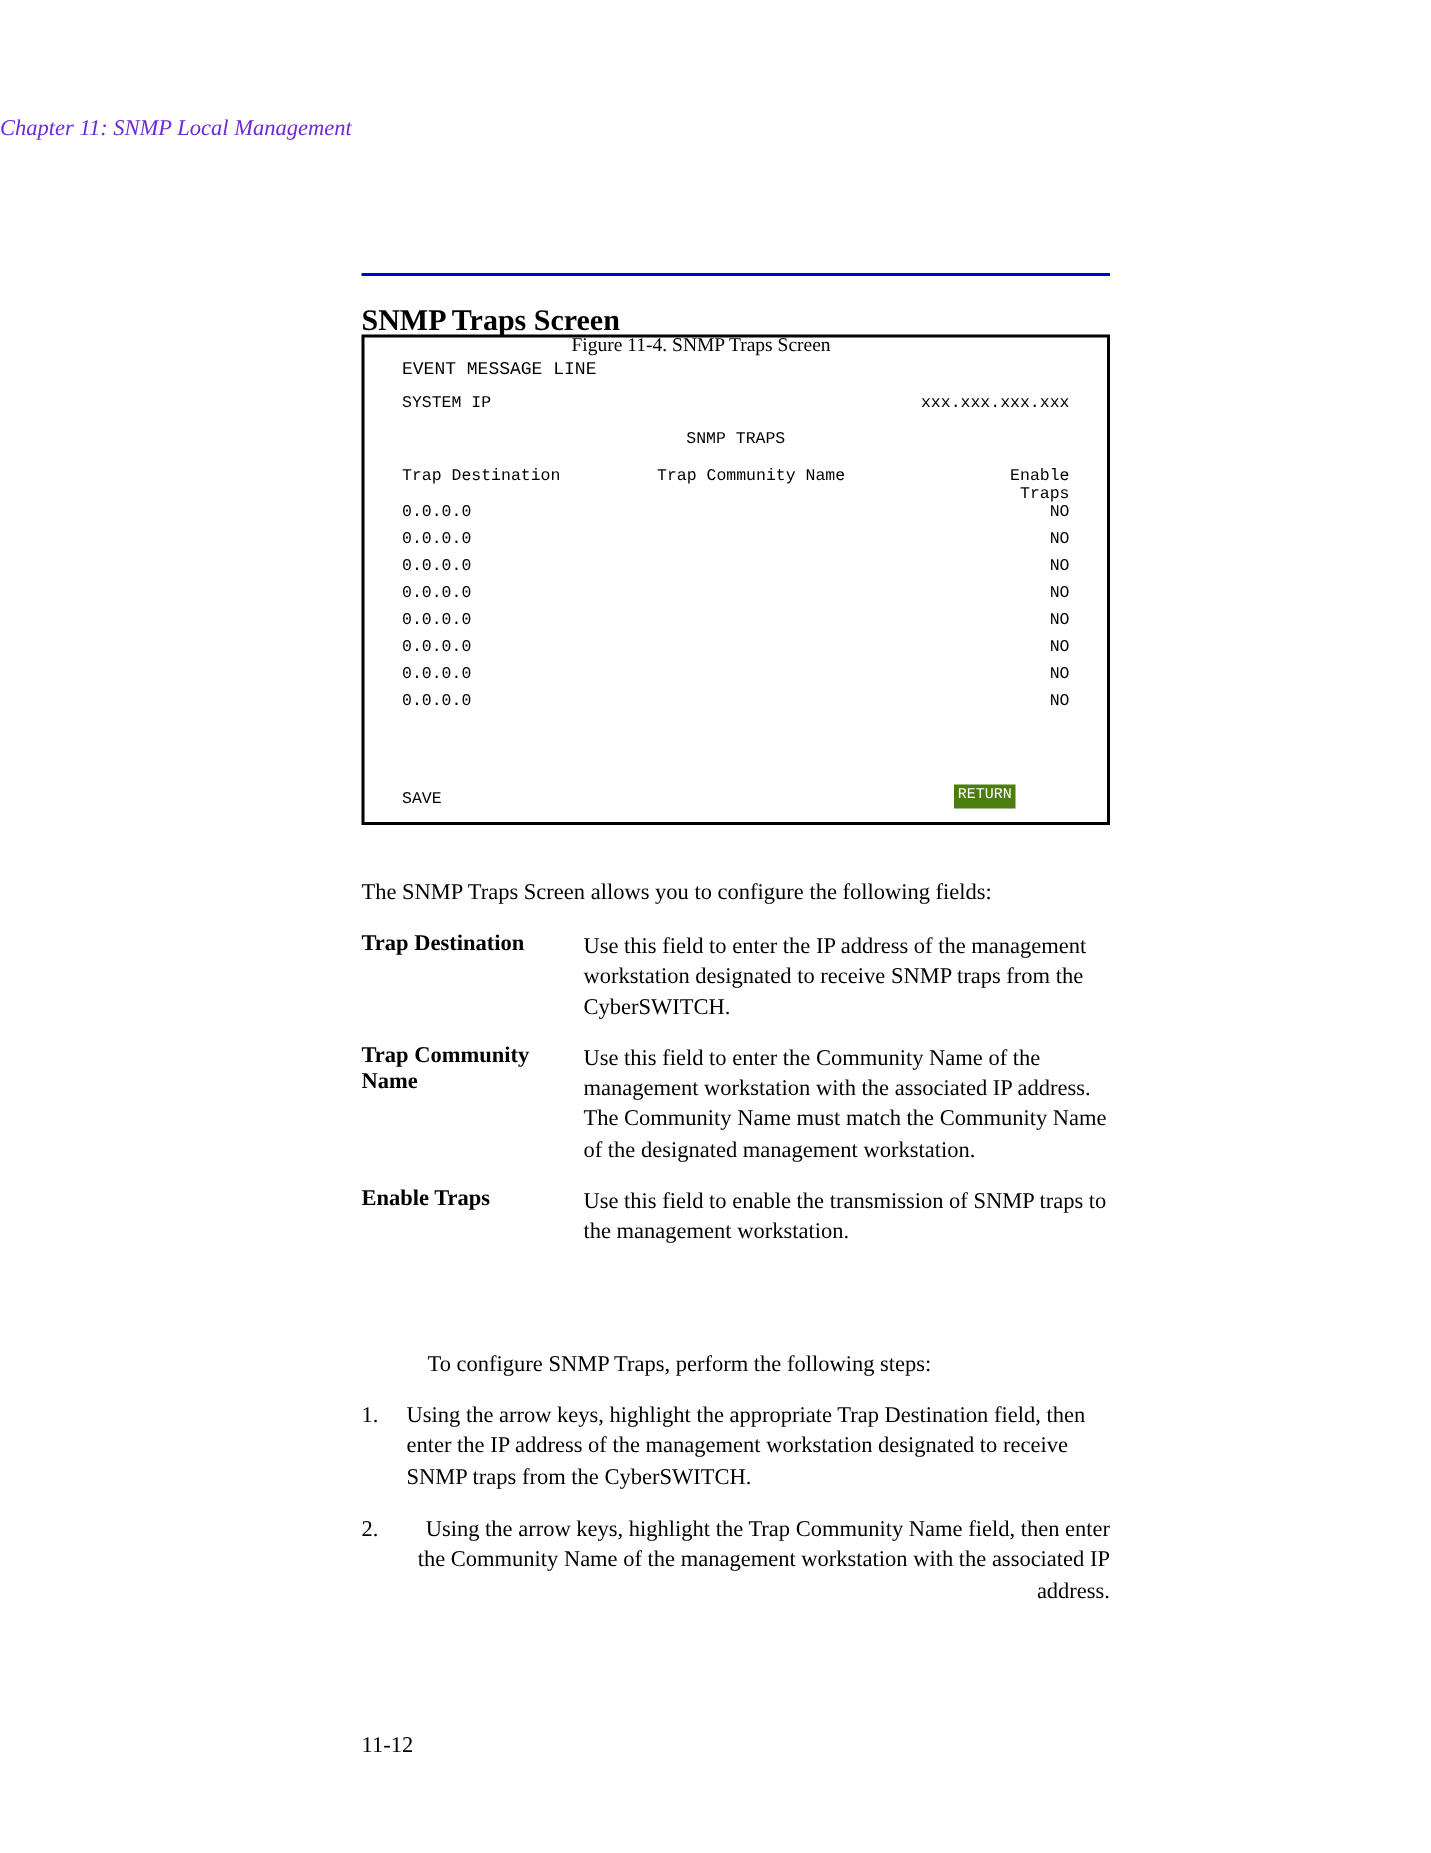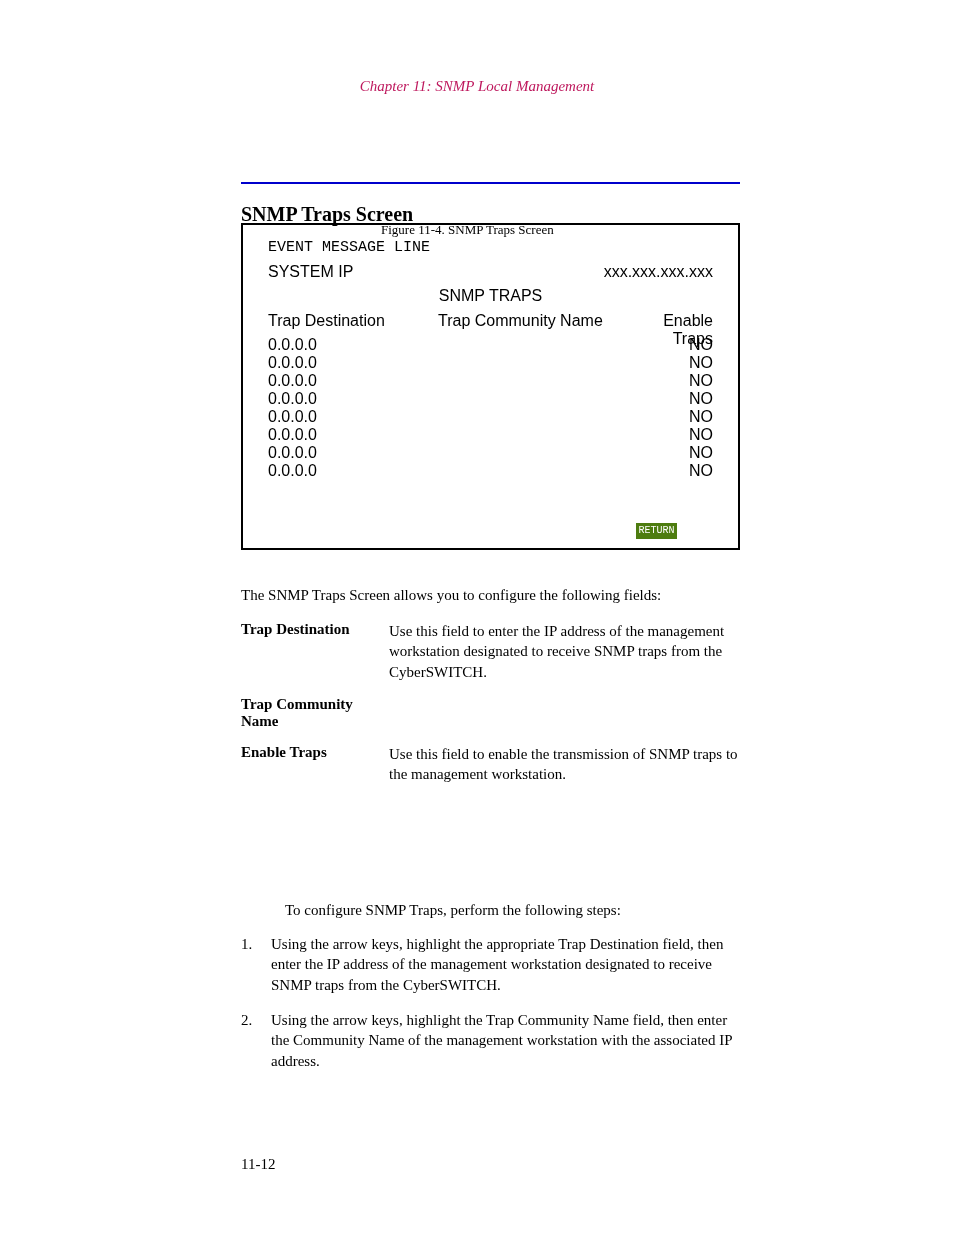--- a/index.html
+++ b/index.html
@@ -15,24 +15,23 @@
     width: 954px;
     height: 1235px;
     position: relative;
     box-sizing: border-box;
   }
   .header-running {
     position: absolute;
     top: 78px;
     left: 0;
     width: 954px;
-    text-align: center;
     font-size: 15px;
     font-style: italic;
-    color: #be185d;
+    color: #6d28d9;
   }
   .section-title {
     position: absolute;
     top: 155px;
     left: 241px;
     width: 499px;
     font-size: 20px;
     font-weight: bold;
     color: #000;
     margin-top: 48px;
@@ -61,29 +60,29 @@
     height: 327px;
     border: 2px solid #000;
     box-sizing: border-box;
     font-family: "Courier New", Courier, monospace;
   }
   .event-msg {
     position: absolute;
     top: 239px;
     left: 268px;
     font-family: "Courier New", monospace;
-    font-size: 15px;
+    font-size: 12px;
     white-space: pre;
   }
   .trap-line {
     position: absolute;
     left: 268px;
     width: 445px;
-    font-family: Liberation Sans, sans-serif;
-    font-size: 16px;
+    font-family: Liberation Mono, monospace;
+    font-size: 11px;
     display: flex;
   }
   .trap-line .left { flex: 0 0 auto; }
   .trap-line .right { margin-left: auto; text-align: right; }
   .return-btn {
     position: absolute;
     top: 523px;
     left: 636px;
     width: 41px;
     height: 16px;
@@ -184,48 +183,52 @@
   </div>
   <div class="trap-line" style="top:444px;">
     <span class="left">0.0.0.0</span>
     <span class="right">NO</span>
   </div>
   <div class="trap-line" style="top:462px;">
     <span class="left">0.0.0.0</span>
     <span class="right">NO</span>
   </div>
 
+  <div class="trap-line" style="top:527px;">
+    <span class="left">SAVE</span>
+  </div>
 
   <div class="return-btn">RETURN</div>
 
   <div class="body-text" style="top:585px;">The SNMP Traps Screen allows you to configure the following fields:</div>
 
   <div class="field-list" style="top:621px;">
     <div class="field-row">
       <div class="field-label">Trap Destination</div>
       <div class="field-desc">Use this field to enter the IP address of the management workstation designated to receive SNMP traps from the CyberSWITCH.</div>
     </div>
     <div class="field-row" style="margin-top:14px;">
       <div class="field-label">
         <div>Trap Community Name</div>
       </div>
+      <div class="field-desc">Use this field to enter the Community Name of the management workstation with the associated IP address. The Community Name must match the Community Name of the designated management workstation.</div>
     </div>
     <div class="field-row" style="margin-top:14px;">
       <div class="field-label">Enable Traps</div>
       <div class="field-desc">Use this field to enable the transmission of SNMP traps to the management workstation.</div>
     </div>
   </div>
 
   <div class="body-text" style="top:900px;margin-left:44px;">To configure SNMP Traps, perform the following steps:</div>
 
   <div class="body-text" style="top:934px; display:flex;">
     <div style="flex:0 0 30px;">1.</div>
     <div style="flex:1;">Using the arrow keys, highlight the appropriate Trap Destination field, then enter the IP address of the management workstation designated to receive SNMP traps from the CyberSWITCH.</div>
   </div>
 
   <div class="body-text" style="top:1010px; display:flex;">
     <div style="flex:0 0 30px;">2.</div>
-    <div style="flex:1;">Using the arrow keys, highlight the Trap Community Name field, then enter the Community Name of the management workstation with the associated IP address.</div>
+    <div style="flex:1;text-align:right;">Using the arrow keys, highlight the Trap Community Name field, then enter the Community Name of the management workstation with the associated IP address.</div>
   </div>
 
   <div class="page-number">11-12</div>
 
 </div>
 
 </body></html>

